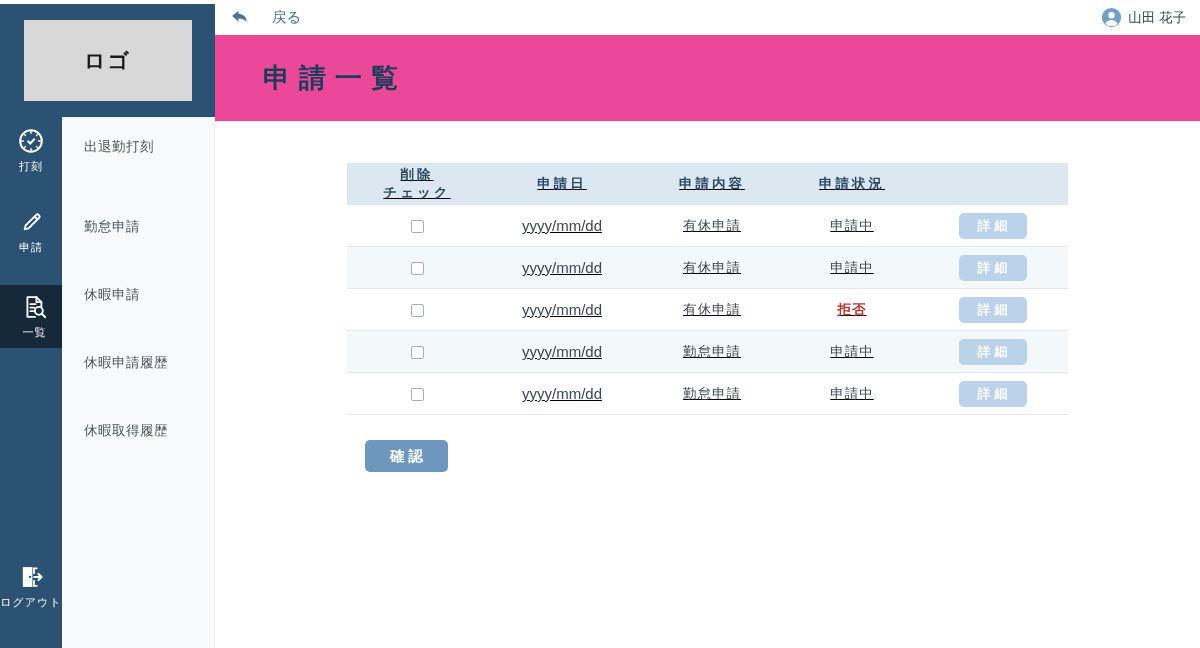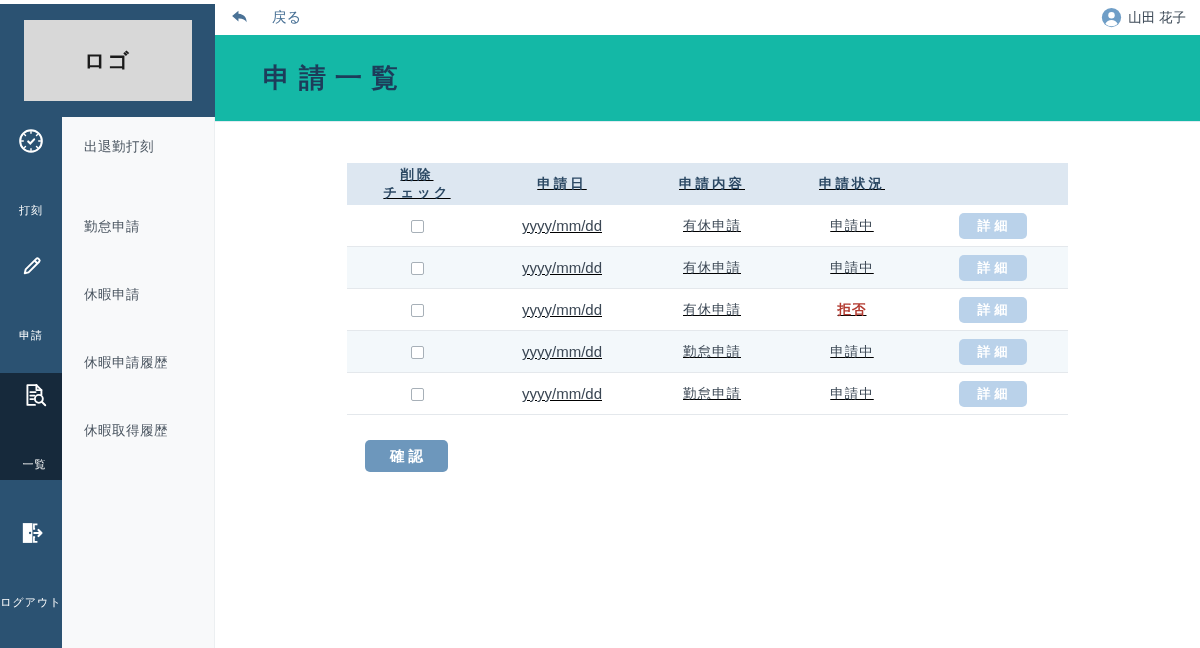--- a/index.html
+++ b/index.html
@@ -28,21 +28,21 @@
   }
   .rail-item {
     display:flex; flex-direction:column; align-items:center; gap:4px;
     padding:8px 0; color:#fff; cursor:pointer; width:62px;
   }
   .rail-item:nth-child(1) { margin-top:6px; }
   .rail-item:nth-child(2) { margin-top:18px; }
   .rail-item:nth-child(3) { margin-top:22px; }
   .rail-item.active { background:#16293b;padding-left:7px; }
   .rail-item.logout { margin-top:auto; margin-bottom:30px; }
-  .rail-label { font-size:11px; letter-spacing:1px;margin-top:44px; }
+  .rail-label { font-size:11px; letter-spacing:1px; }
   .rail-icon { width:28px; height:28px; display:flex; align-items:center; justify-content:center; }
 
   .submenu {
     position:absolute; left:62px; top:113px; width:153px; height:535px;
     background:#f8f9fa; z-index:2; border-right:1px solid #eceff1;
     display:flex; flex-direction:column;
   }
   .menu-item {
     height:31px; display:flex; align-items:center; padding-left:22px;
     font-size:13.5px; color:#4a5560; cursor:pointer; letter-spacing:0.5px;margin-top:37px;
@@ -57,21 +57,21 @@
     position:absolute; left:215px; top:0; width:985px; height:35px;
     background:#fff; display:flex; align-items:center; justify-content:space-between;
     padding:0 14px;
   }
   .back-link { display:flex; align-items:center; gap:22px; color:#4a7296; font-size:14.5px; cursor:pointer; }
   .user-chip { display:flex; align-items:center; gap:6px; color:#3d4a57; font-size:13.5px; cursor:pointer; }
 
   
   .title-band {
     position:absolute; left:215px; top:35px; width:985px; height:87px;
-    background:#14b8a6; border-bottom:1px solid #e0eaf1;
+    background:#ec4899; border-bottom:1px solid #e0eaf1;
     display:flex; align-items:center; padding-left:48px;
   }
   .page-title { font-size:27px; font-weight:700; color:#1d3c5a; letter-spacing:9px; }
 
   
   .content { position:absolute; left:215px; top:122px; width:985px; height:526px; background:#fff; }
 
   .app-table { position:absolute; left:132px; top:41px; width:721px; }
   .thead, .trow {
     display:grid; grid-template-columns:140px 150px 150px 130px 151px;

